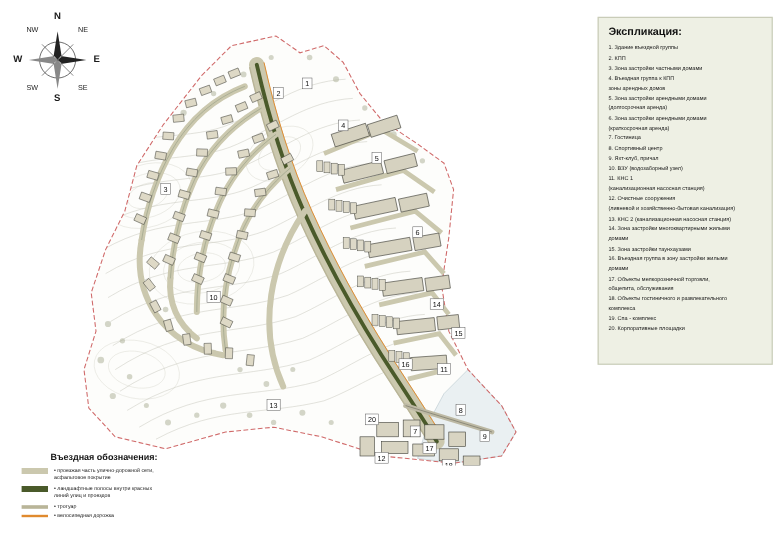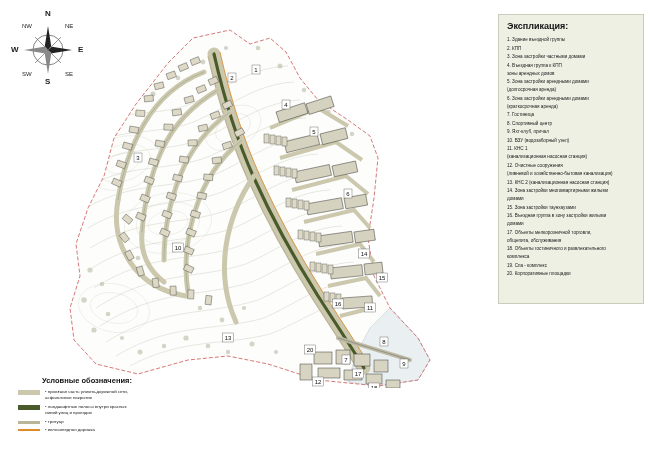--- a/index.html
+++ b/index.html
@@ -501,21 +501,21 @@
       <li>17. Объекты мелкорозничной торговли,
 общепита, обслуживания</li>
       <li>18. Объекты гостиничного и развлекательного
 комплекса</li>
       <li>19. Спа - комплекс</li>
       <li>20. Корпоративные площадки</li>
     </ol>
 </div>
 
 <div id="conventional">
-  <div class="title">Условные обозначения:</div>
+  <div class="title">Въездная обозначения:</div>
   <div id="conventional-list">
       <div class="row">
         <div class="swatch" style="background: rgb(203, 200, 174);"></div>
         <div class="txt">• проезжая часть улично-дорожной сети,
 асфальтовое покрытие</div>
       </div>
       <div class="row">
         <div class="swatch" style="background: rgb(74, 90, 42);"></div>
         <div class="txt">• ландшафтные полосы внутри красных
 линий улиц и проездов</div>

